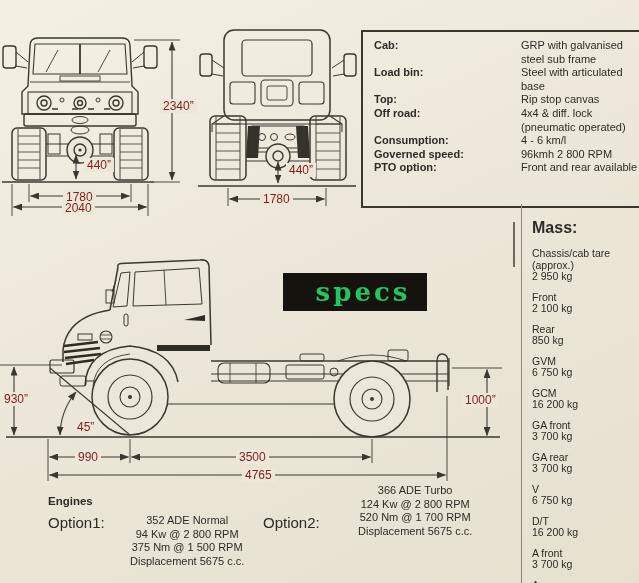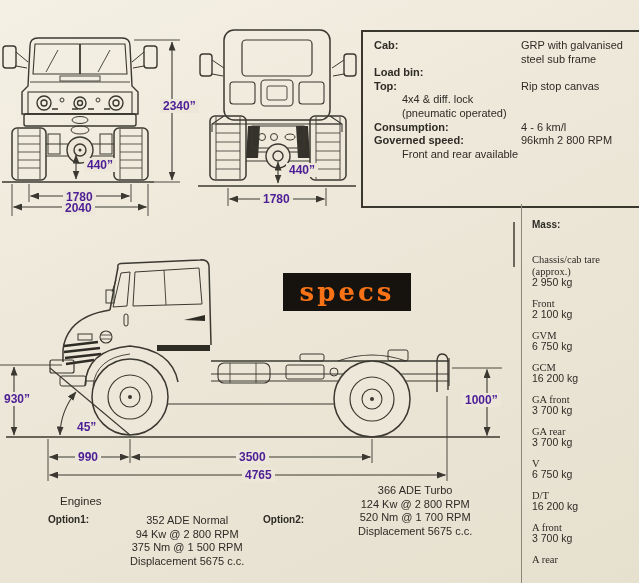--- a/index.html
+++ b/index.html
@@ -5,52 +5,52 @@
   html,body{margin:0;padding:0;background:#d8d2c2;}
   .page{
     position:relative;width:639px;height:583px;overflow:hidden;
     background:linear-gradient(155deg,#f4f0e4 0%,#ece7d8 45%,#e6e0cf 100%);
     font-family:"Liberation Sans","DejaVu Sans",sans-serif;color:#2e2b26;
   }
   svg{display:block;}
 
   
   .dim{
-    position:absolute;font-size:12px;font-weight:700;line-height:14px;
-    color:#4c1d95;background:#ece7d8;padding:0 3px;white-space:nowrap;z-index:5;
+    position:absolute;font-size:12px;font-weight:400;line-height:14px;
+    color:#7f1d1d;background:#ece7d8;padding:0 3px;white-space:nowrap;z-index:5;
   }
 
   
   .specbox{
     position:absolute;left:361px;top:30px;width:300px;height:178px;
     border:2px solid #3a372f;box-sizing:border-box;padding:7px 4px 0 11px;
   }
   .specrow{display:flex;font-size:11px;line-height:13.6px;}
   .specrow .lbl{width:119px;font-weight:700;flex:none;}
   .specrow .val{white-space:pre-line;margin-left:28px;}
 
   
   .specs-banner{
     position:absolute;left:283px;top:273px;width:128px;height:38px;
-    background:#16130e;color:#f97316;display:flex;align-items:center;justify-content:center;
-    font-family:"DejaVu Serif","Liberation Serif",serif;font-weight:700;font-size:26px;letter-spacing:3px;
+    background:#16130e;color:#22c55e;display:flex;align-items:center;justify-content:center;
+    font-family:"DejaVu Serif","Liberation Serif",serif;font-weight:700;font-size:26px;letter-spacing:3px;padding-left:16px;
   }
 
   
   .mass{position:absolute;left:532px;top:219px;width:105px;}
-  .mass-title{font-size:10px;font-weight:700;margin-bottom:24px;}
+  .mass-title{font-size:16px;font-weight:700;margin-bottom:11px;}
   .mass-item{margin-bottom:9px;font-size:10.5px;line-height:11.5px;}
-  .mass-item .m-lbl{white-space:pre-line;font-family:Liberation Serif, serif;}
+  .mass-item .m-lbl{white-space:pre-line;}
 
   .divider-short{position:absolute;left:513px;top:222px;width:2px;height:45px;background:#6e685c;}
   .divider-long{position:absolute;left:521px;top:204px;width:1px;height:379px;background:#8d8679;}
 
   
-  .eng-title{position:absolute;left:48px;top:495px;font-size:11.5px;font-weight:400;margin-left:12px;}
-  .opt-lbl{position:absolute;font-size:10px;font-weight:700;}
+  .eng-title{position:absolute;left:48px;top:495px;font-size:11.5px;font-weight:700;}
+  .opt-lbl{position:absolute;font-size:15px;font-weight:400;}
   .opt-val{position:absolute;font-size:11px;line-height:13.6px;white-space:pre-line;text-align:center;}
   #opt1-lbl{left:48px;top:514px;}  #opt1-val{left:130px;top:514px;}
   #opt2-lbl{left:263px;top:514px;} #opt2-val{left:342px;top:484px;margin-left:16px;}
 
   .front-svg{position:absolute;left:2px;top:8px;}
   .rear-svg{position:absolute;left:196px;top:20px;}
   .side-svg{position:absolute;left:0;top:246px;}
 </style>
 </head>
 <body>
@@ -290,57 +290,65 @@
   <div class="dim" style="left:462px;top:393px">1000”</div>
 
   <div class="specbox">
     <div class="specrow">
         <div class="lbl">Cab:</div>
         <div class="val">GRP with galvanised
 steel sub frame</div>
       </div>
     <div class="specrow">
         <div class="lbl">Load bin:</div>
+        <div class="val">Steel with articulated
+base</div>
       </div>
     <div class="specrow">
         <div class="lbl">Top:</div>
         <div class="val">Rip stop canvas</div>
       </div>
     <div class="specrow">
+        <div class="lbl">Off road:</div>
         <div class="val">4x4 &amp; diff. lock
 (pneumatic operated)</div>
       </div>
     <div class="specrow">
         <div class="lbl">Consumption:</div>
         <div class="val">4 - 6 km/l</div>
       </div>
     <div class="specrow">
         <div class="lbl">Governed speed:</div>
         <div class="val">96kmh 2 800 RPM</div>
       </div>
     <div class="specrow">
+        <div class="lbl">PTO option:</div>
         <div class="val">Front and rear available</div>
       </div>
   </div>
 
   <div class="specs-banner">specs</div>
 
   <div class="divider-short"></div>
   <div class="divider-long"></div>
 
   <div class="mass">
     <div class="mass-title">Mass:</div>
     <div class="mass-item">
         <div class="m-lbl">Chassis/cab tare
 (approx.)</div>
         <div class="m-val">2 950 kg</div>
       </div>
     <div class="mass-item">
         <div class="m-lbl">Front</div>
         <div class="m-val">2 100 kg</div>
+      </div>
+    <div class="mass-item">
+        <div class="m-lbl">Rear</div>
+        <div class="m-val">850 kg</div>
       </div>
     <div class="mass-item">
         <div class="m-lbl">GVM</div>
         <div class="m-val">6 750 kg</div>
       </div>
     <div class="mass-item">
         <div class="m-lbl">GCM</div>
         <div class="m-val">16 200 kg</div>
       </div>
     <div class="mass-item">

